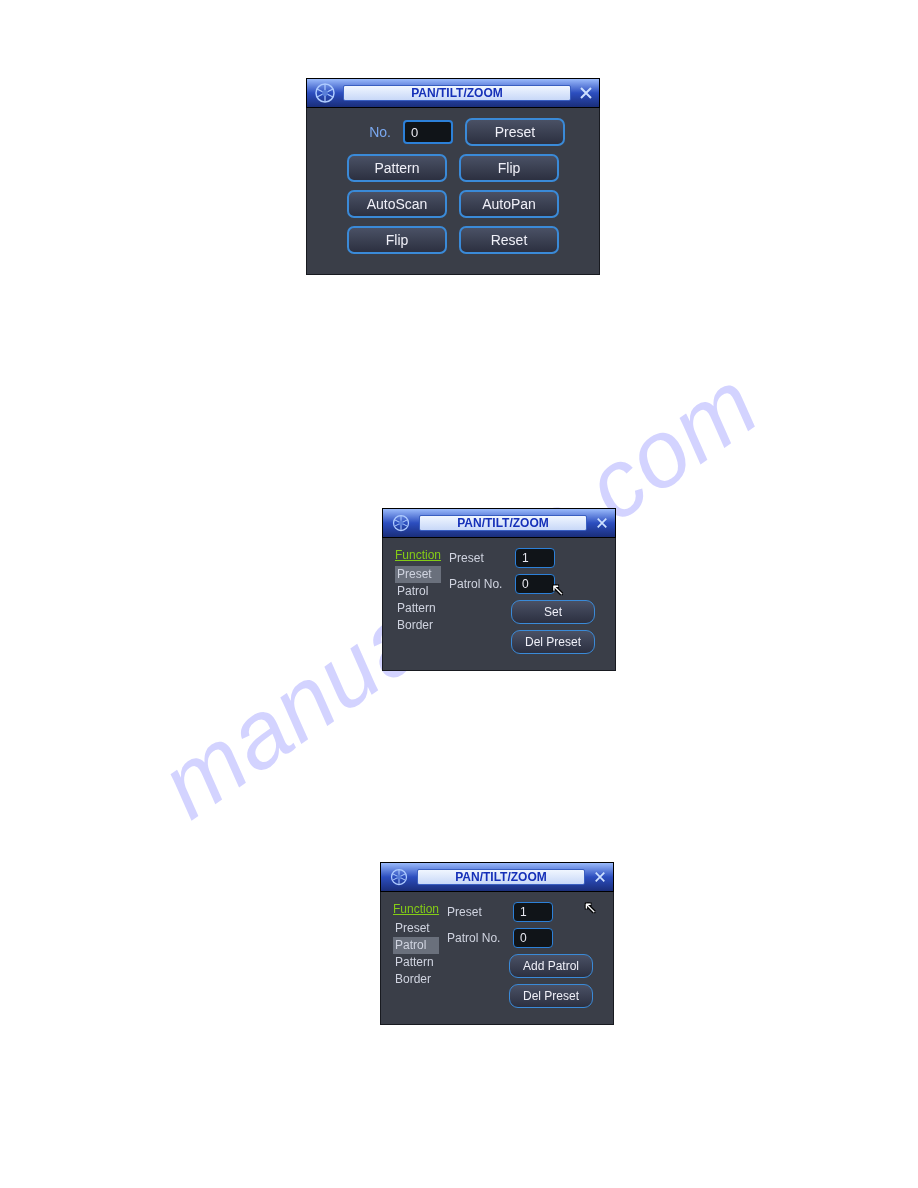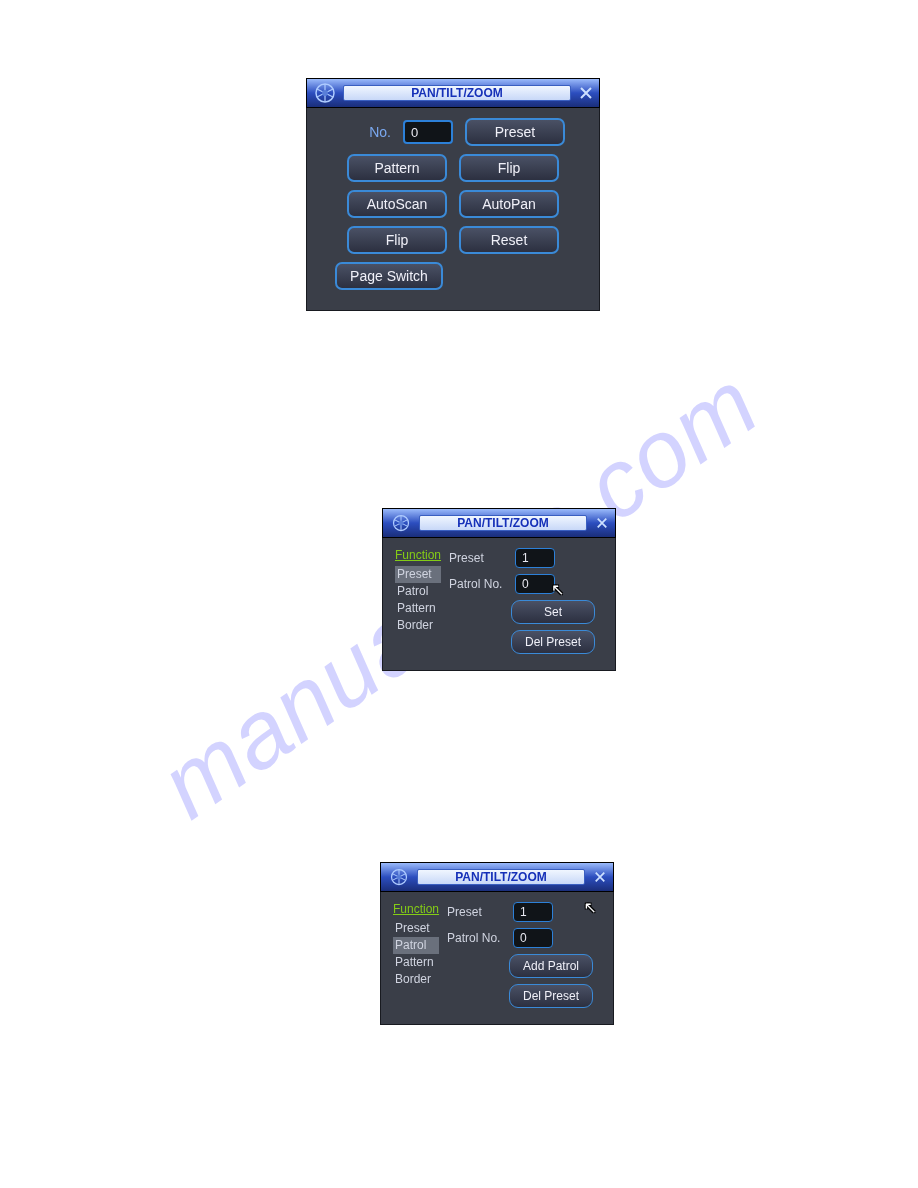--- a/index.html
+++ b/index.html
@@ -193,23 +193,20 @@
       <div class="btn p1-btn">Flip</div>
     </div>
     <div class="p1-row">
       <div class="btn p1-btn">AutoScan</div>
       <div class="btn p1-btn">AutoPan</div>
     </div>
     <div class="p1-row">
       <div class="btn p1-btn">Flip</div>
       <div class="btn p1-btn">Reset</div>
     </div>
-    <div class="p1-row p1-last">
-      <div class="btn">Page Switch</div>
-    </div>
   </div>
 </div>
 
 <div class="panel2">
   <div class="titlebar">
     <div class="titlebar-icon">
       <svg width="22" height="20" viewBox="0 0 26 24">
         <circle cx="13" cy="12" r="9" fill="none" stroke="#aecbff" stroke-width="1.5"></circle>
         <path d="M13 3 L13 21 M5 8 L21 16 M5 16 L21 8" stroke="#aecbff" stroke-width="1.2" fill="none"></path>
         <circle cx="13" cy="12" r="3" fill="#5a7fd8"></circle>

